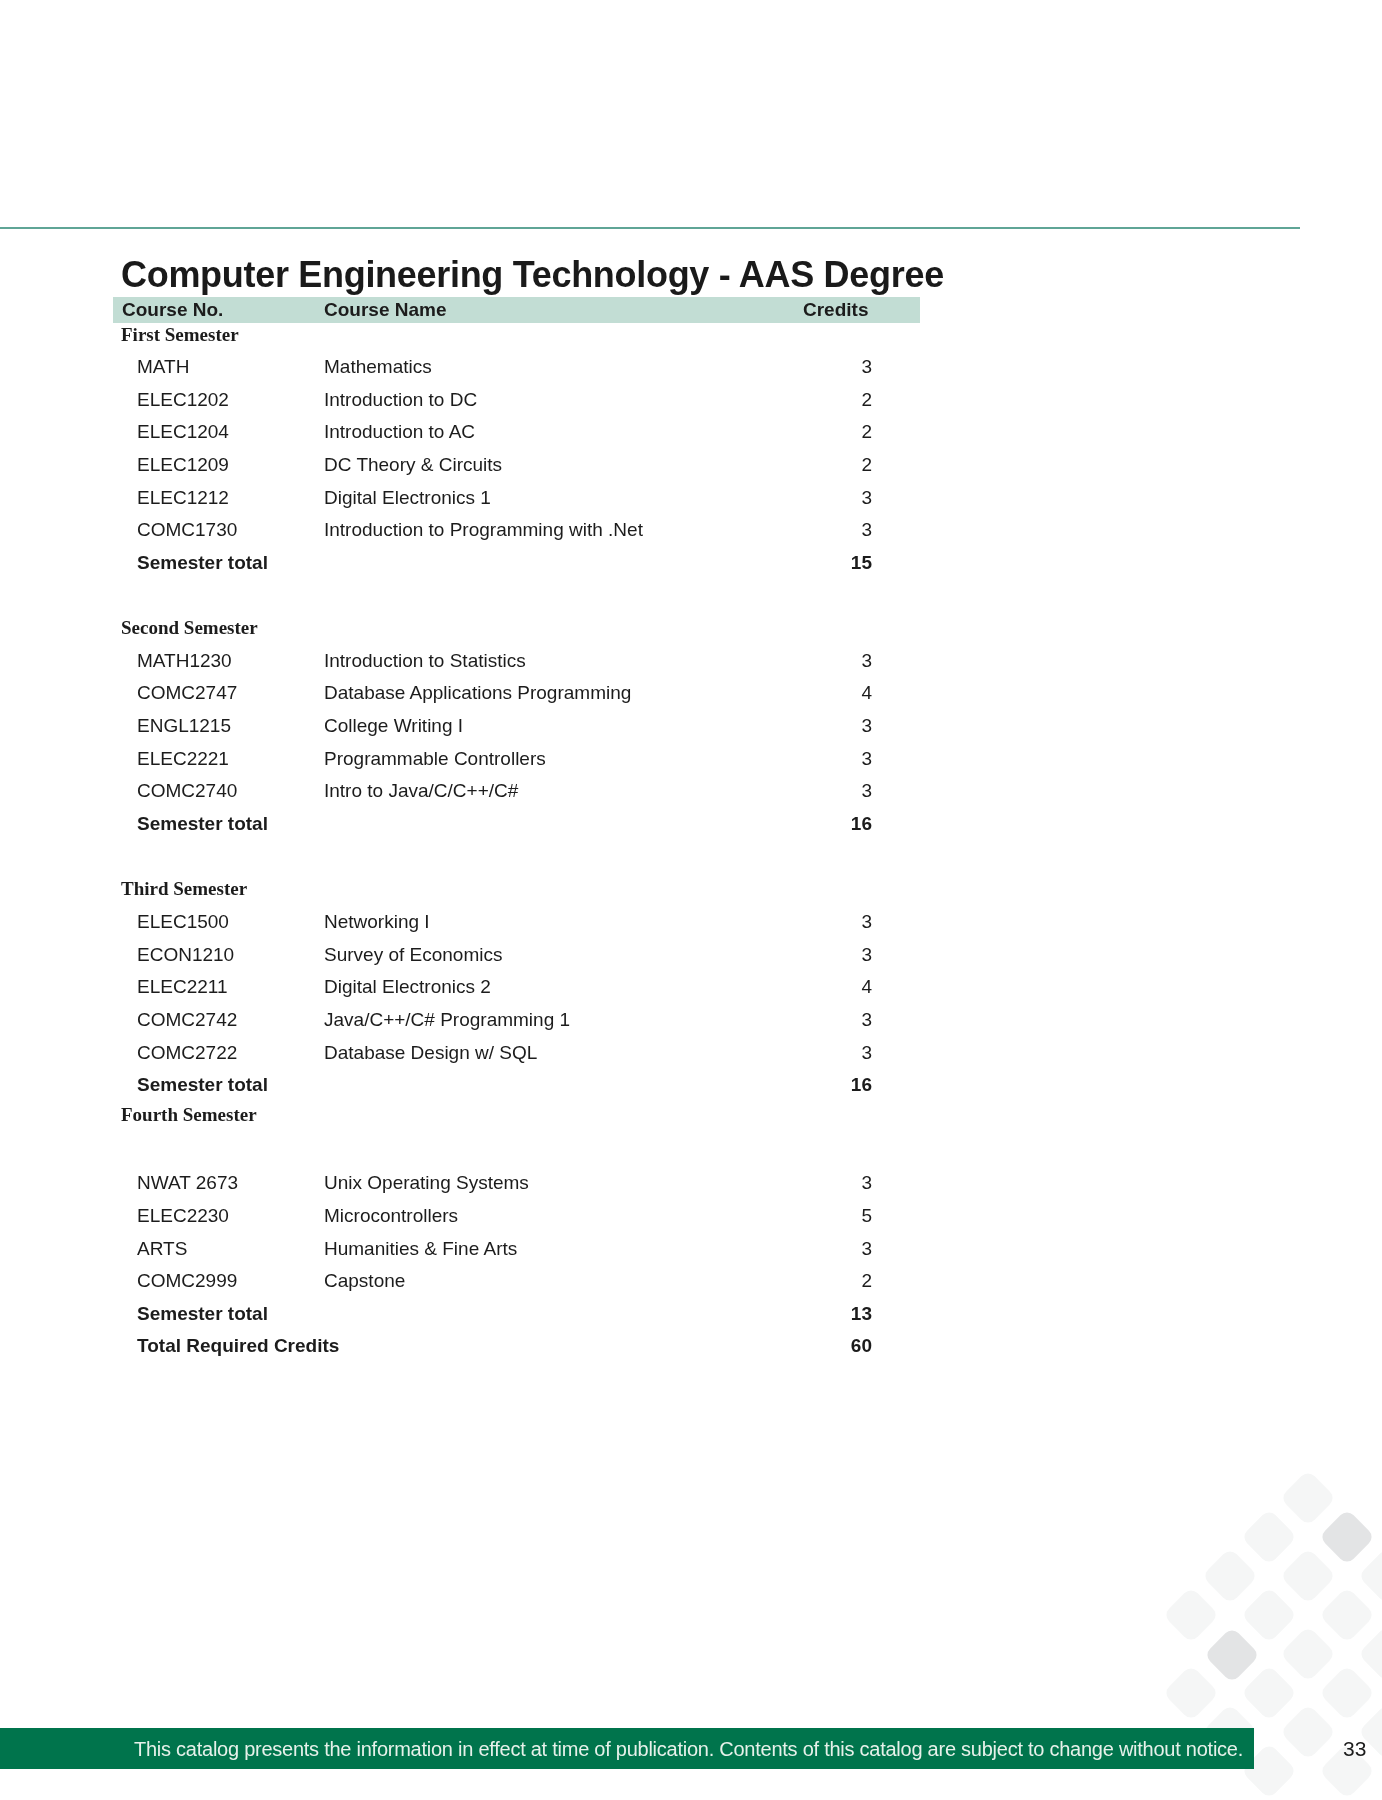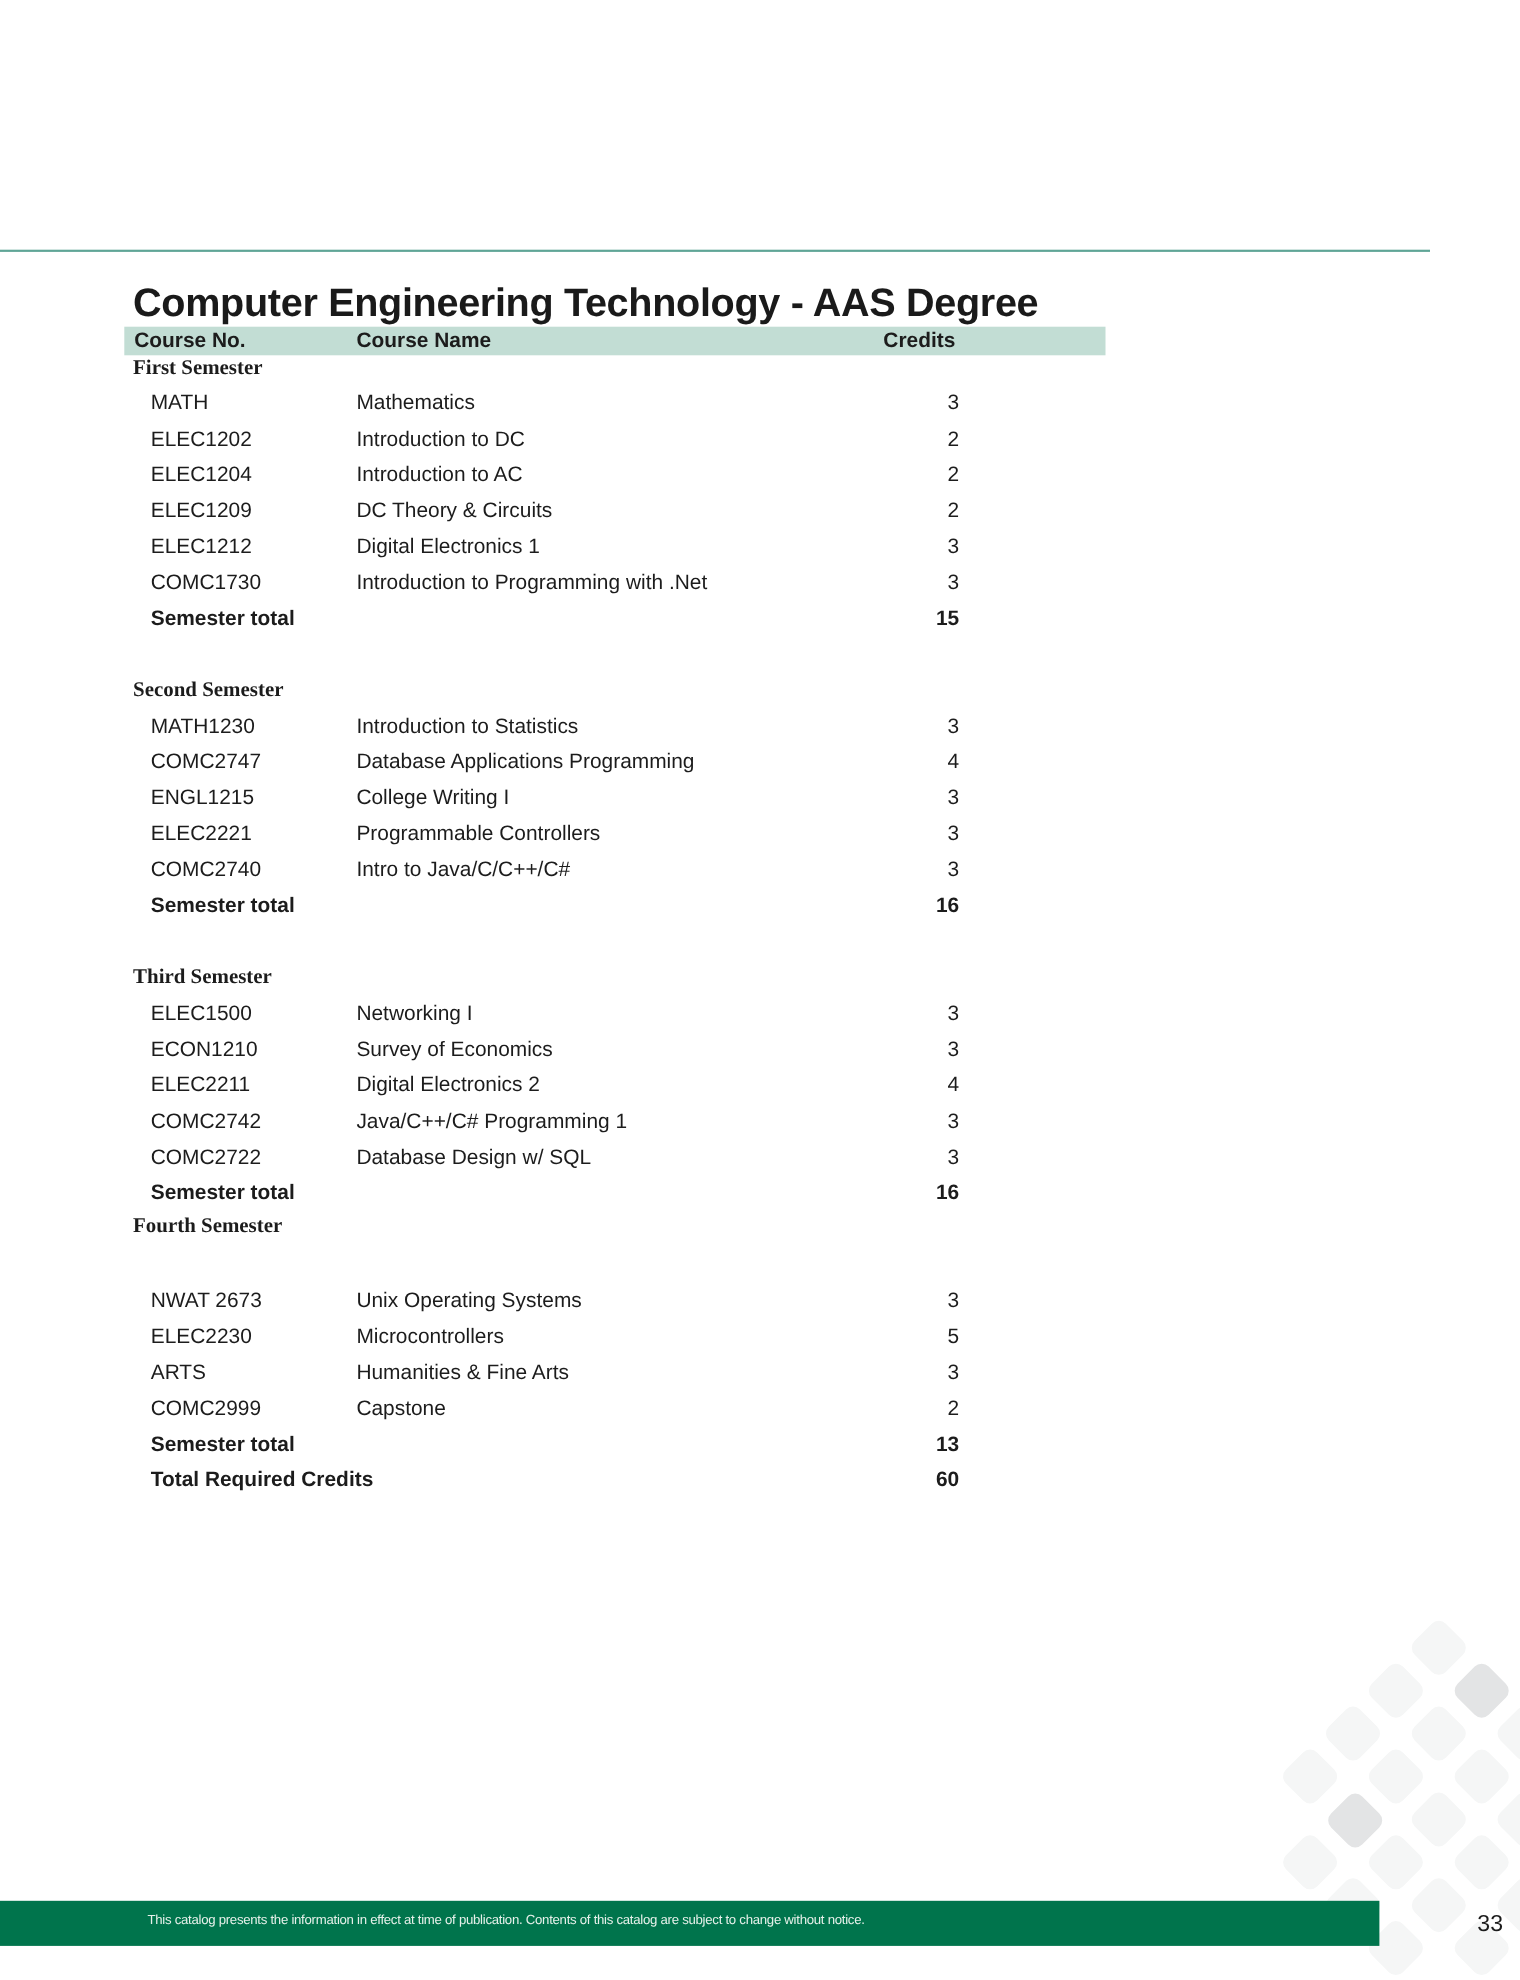--- a/index.html
+++ b/index.html
@@ -5,33 +5,33 @@
   html, body { margin: 0; padding: 0; }
   body {
     width: 1382px; height: 1800px; position: relative; overflow: hidden;
     background: #ffffff; font-family: "Liberation Sans", sans-serif; color: #1c1c1c;
   }
   .rule { position: absolute; left: 0; top: 227px; width: 1300px; height: 2px; background: #5fa596; }
   .title {
     position: absolute; left: 121px; top: 254px; margin: 0;
     font-size: 36px; font-weight: bold; letter-spacing: -0.3px; color: #1a1a1a; white-space: nowrap;
   }
-  .hdr { position: absolute; left: 113px; top: 297px; width: 892px; height: 26px; background: #c2ddd4; }
+  .hdr { position: absolute; left: 113px; top: 297px; width: 807px; height: 26px; background: #c2ddd4; }
   .hdr span { position: absolute; top: 2px; font-size: 19px; font-weight: bold; color: #1c1c1c; white-space: nowrap; }
   .row { position: absolute; left: 0; width: 1382px; height: 30px; font-size: 19px; white-space: nowrap; }
   .row .code { position: absolute; left: 137px; top: 0; }
   .row .name { position: absolute; left: 324px; top: 0; }
   .row .cred { position: absolute; right: 510px; top: 0; text-align: right; }
   .row.section .code { left: 121px; font-weight: bold; font-family: Liberation Serif, serif; }
   .row.total .code, .row.total .cred { font-weight: bold; }
   .footer-bar {
     position: absolute; left: 0; top: 1728px; width: 1254px; height: 41px; background: #00744c;
   }
   .footer-text {
-    position: absolute; left: 134px; top: 10px; font-size: 12px; color: #e6f1ea; white-space: nowrap; letter-spacing: -0.25px;
+    position: absolute; left: 134px; top: 10px; font-size: 20px; color: #e6f1ea; white-space: nowrap; letter-spacing: -0.25px;
   }
   .page-num { position: absolute; left: 1307px; top: 1737px; font-size: 21px; color: #1c1c1c; margin-left: 36px; }
   .diamond {
     position: absolute; width: 40px; height: 40px; background: #f5f6f6;
     transform: rotate(45deg); border-radius: 9px;
   }
   .diamond.dark { background: #e3e4e5; }
 </style>
 </head>
 <body>

